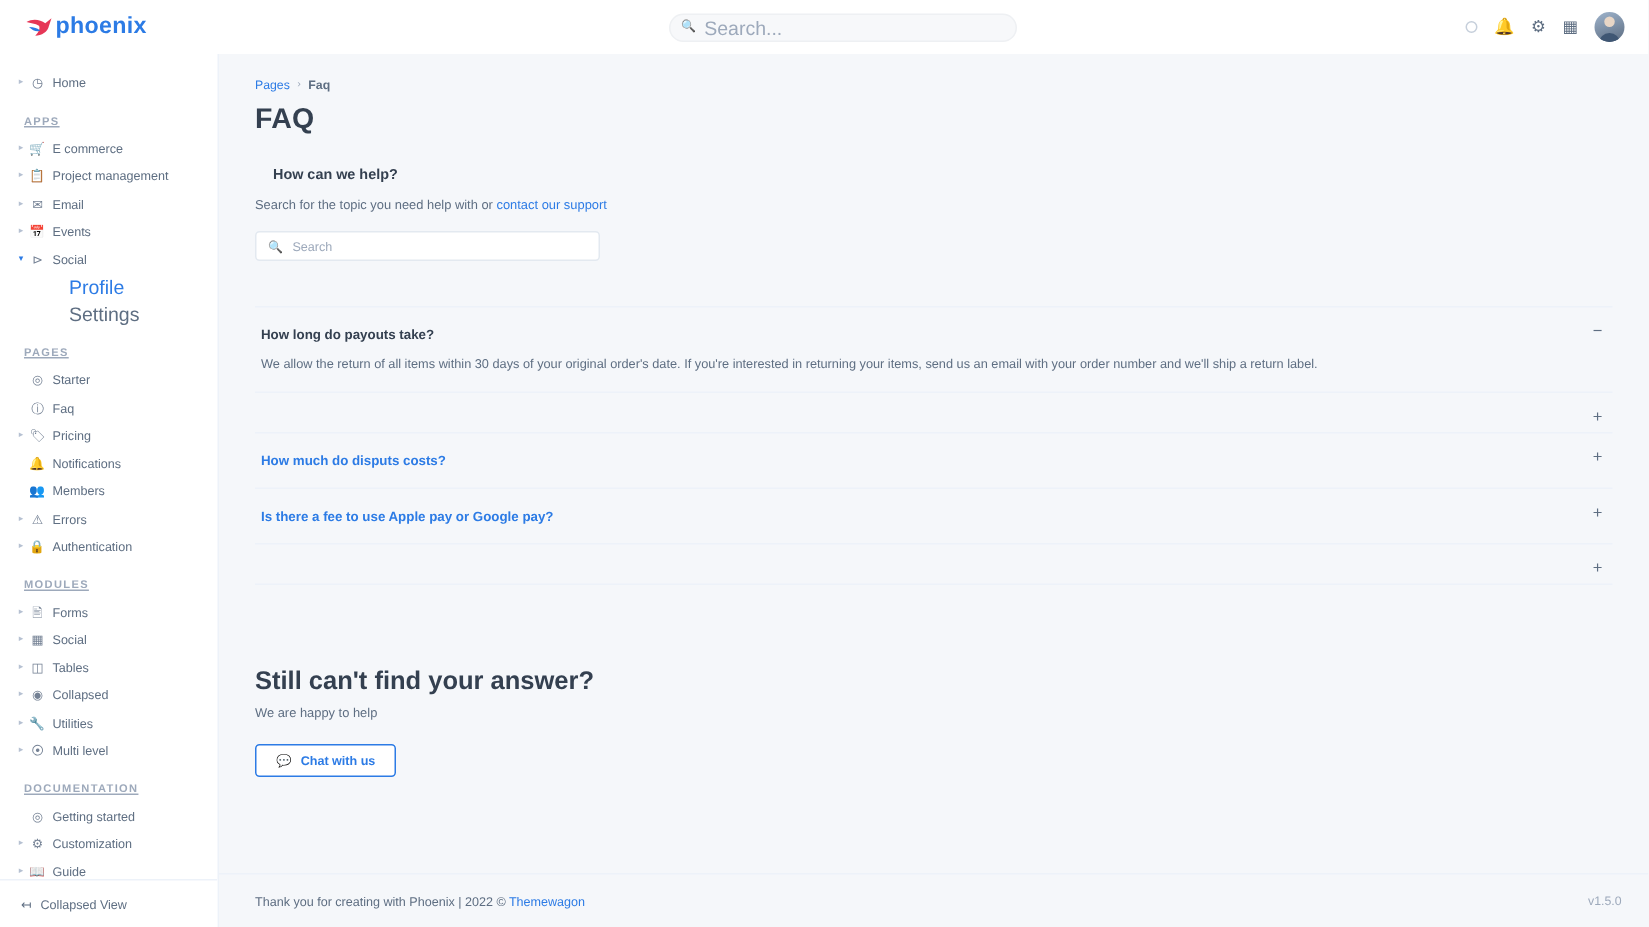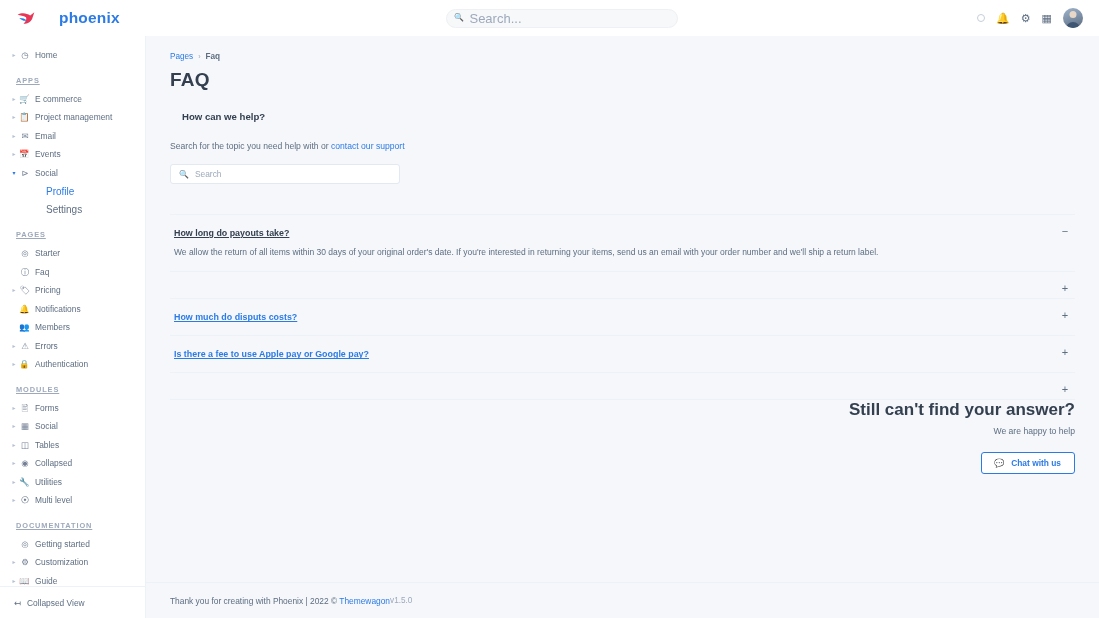--- a/index.html
+++ b/index.html
@@ -15,21 +15,21 @@
 
   
   .topbar {
     position: absolute; top: 0; left: 0; right: 0; height: 36px;
     background: #fff;
     display: flex; align-items: center;
     z-index: 20;
   }
   .brand {
     width: 146px; height: 36px;
-    display: flex; align-items: center; gap: 23px;
+    display: flex; align-items: center; gap: 1px;
     padding-left: 16px;
   }
   .brand-logo { width: 20px; height: 20px; display: block; }
   .brand-name {
     font-size: 15.5px; font-weight: bold; color: #2c7be5;
     letter-spacing: .2px;
   }
   .search-wrap { flex: 1; display: flex; justify-content: center; }
   .search-box {
     width: 232px; height: 19px;
@@ -91,21 +91,21 @@
   }
   .caret.open { color: #2c7be5; }
   .nav-ico {
     width: 14px; flex: 0 0 14px; text-align: center;
     font-size: 8.5px; color: #748194; line-height: 1;
   }
   .nav-label { margin-left: 3px; }
   .nav-sub {
     display: flex; align-items: center;
     height: 18.5px; padding-left: 46px;
-    font-size: 10px; color: #5e6e82; cursor: pointer;
+    font-size: 13px; color: #5e6e82; cursor: pointer;
   }
   .nav-sub.active { color: #2c7be5; }
   .collapsed-bar {
     position: absolute; bottom: 0; left: 0; right: 0; height: 32px;
     border-top: 1px solid #edf2f9;
     display: flex; align-items: center; gap: 6px;
     padding-left: 14px;
     font-size: 8.4px; color: #5e6e82; cursor: pointer;
     background: #fff;
   }
@@ -121,21 +121,21 @@
   .breadcrumb .sep { color: #9da9bb; font-size: 7px; }
   .breadcrumb .cur { color: #5e6e82; font-weight: bold; }
   .page-title {
     font-size: 19px; font-weight: bold; color: #344050;
     margin: 8px 0 0 0; letter-spacing: .2px;
   }
   .help-title {
     font-size: 9.6px; font-weight: bold; color: #344050;
     margin: 20px 0 0 12px;
   }
-  .help-sub { font-size: 8.6px; color: #5e6e82; margin-top: 19px; }
+  .help-sub { font-size: 8.6px; color: #5e6e82; margin-top: 9px; }
   .help-sub a { color: #2c7be5; text-decoration: none; cursor: pointer; }
   .faq-search {
     margin-top: 13px;
     width: 230px; height: 20px;
     background: #fff;
     border: 1px solid #e3e9f0;
     border-radius: 3px;
     display: flex; align-items: center; gap: 6px;
     padding: 0 8px;
   }
@@ -146,51 +146,50 @@
   .faq-row {
     border-top: 1px solid #edf2f9;
     padding: 13px 6px 13px 4px;
     position: relative;
     cursor: pointer;
   }
   .faq-row:last-child { border-bottom: 1px solid #edf2f9; }
   .faq-q {
     font-size: 8.9px; font-weight: bold; color: #2c7be5;
     padding-right: 20px;
-    text-decoration: underline;
   }
   .faq-row.open .faq-q { color: #344050; }
   .faq-a {
     font-size: 8.5px; color: #5e6e82; margin-top: 9px; line-height: 1.35;
   }
   .faq-toggle {
     position: absolute; right: 4px; top: 11px;
     font-size: 11px; color: #5e6e82; line-height: 1;
     width: 12px; text-align: center;
     user-select: none;
   }
 
-  .cta { text-align: right; }
+  .cta { text-align: left; margin-top: 54px; }
   .cta-title { font-size: 17px; font-weight: bold; color: #344050; }
   .cta-sub { font-size: 8.6px; color: #5e6e82; margin-top: 6px; }
   .cta-btn {
     margin: 16px auto 0 auto;
     display: inline-flex; align-items: center; gap: 6px;
     background: #fff; border: 1px solid #2c7be5;
     color: #2c7be5; font-size: 8.4px; font-weight: bold;
     border-radius: 3px; padding: 5px 13px;
     cursor: pointer;
   }
 
   
   .footer {
     position: absolute; left: 146px; right: 0; bottom: 0; height: 36px;
     border-top: 1px solid #edf2f9;
     background: #f5f7fa;
-    display: flex; align-items: center; justify-content: flex-start;
+    display: flex; align-items: center; justify-content: space-between;
     padding: 0 18px 0 24px;
     font-size: 8.4px; color: #5e6e82;
   }
   .footer a { color: #2c7be5; text-decoration: none; cursor: pointer; }
   .version { color: #9da9bb; font-size: 8.2px; }
 </style>
 </head>
 <body>
 
 <div class="app">

